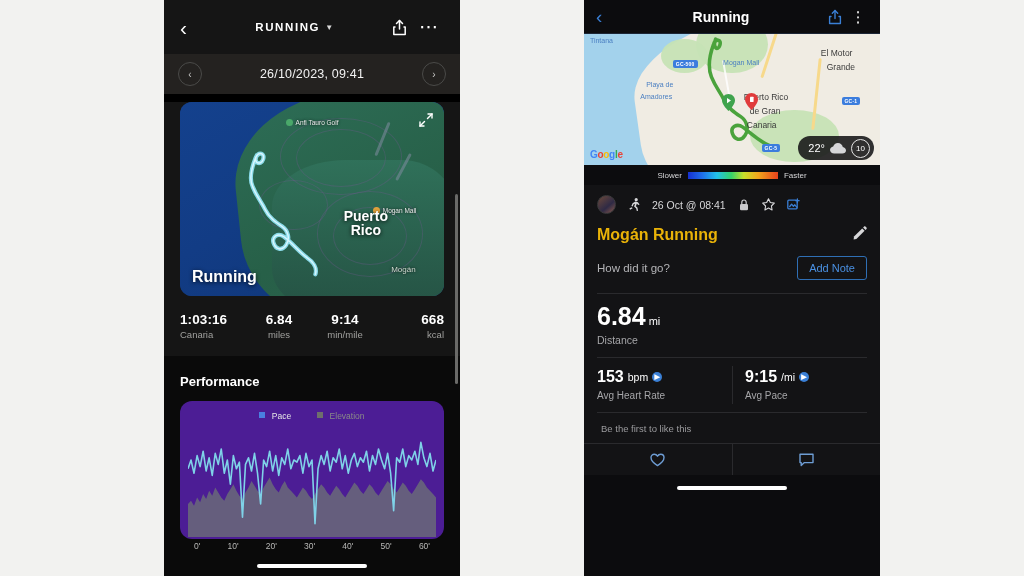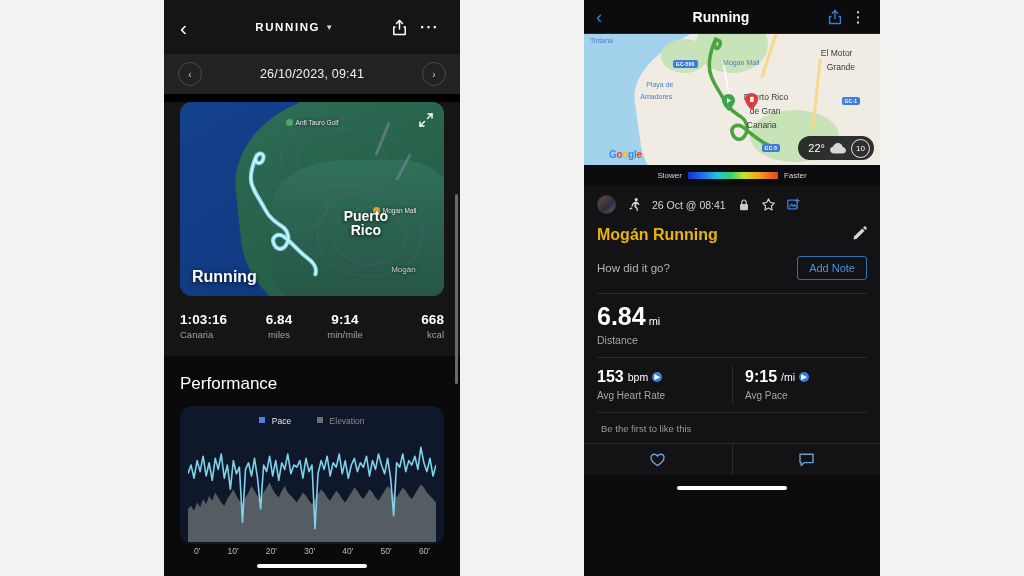--- a/index.html
+++ b/index.html
@@ -158,24 +158,24 @@
   .l-stat:nth-child(3) { text-align: center; }
   .l-stat:nth-child(4) { text-align: right; }
   .l-stat .v { color: #fff; font-size: 13.5px; font-weight: bold; letter-spacing: .1px; }
   .l-stat .k { color: #a0a09e; font-size: 9.5px; margin-top: 2px; }
 
   .l-perf {
     background: #0a0a0a;
     padding: 18px 16px 0 16px;
     height: 230px;
   }
-  .l-perf h2 { color: #fff; font-size: 17px; font-weight: normal; }
+  .l-perf h2 { color: #fff; font-size: 13px; font-weight: bold; }
   .l-chartcard {
     margin-top: 12px;
-    background: #0f172a;
+    background: #4c1d95;
     border-radius: 12px;
     height: 138px;
     padding: 10px 8px 0 8px;
     position: relative;
   }
   .l-legend {
     display: flex; justify-content: center; gap: 26px;
     font-size: 8.5px;
   }
   .l-legend span.sw {
@@ -250,21 +250,21 @@
   }
   .r-maplabel {
     position: absolute; font-size: 7px; color: #4a4a4a; white-space: nowrap;
   }
   .r-maplabel.blue { color: #4a7fc1; }
   .r-maplabel.big { font-size: 8.5px; color: #3a3a3a; }
   .r-pin {
     position: absolute; width: 13px; height: 17px;
   }
   .r-google {
-    position: absolute; left: 25px; bottom: 5px;
+    position: absolute; left: 6px; bottom: 5px;
     font-size: 10px; font-weight: bold;
     letter-spacing: -.3px;
   }
   .r-weather {
     position: absolute; right: 6px; bottom: 5px;
     height: 24px; background: rgba(20,20,22,.88);
     border-radius: 12px; display: flex; align-items: center;
     gap: 5px; padding: 0 4px 0 10px; color: #fff; font-size: 11px;
   }
   .r-wbadge {

